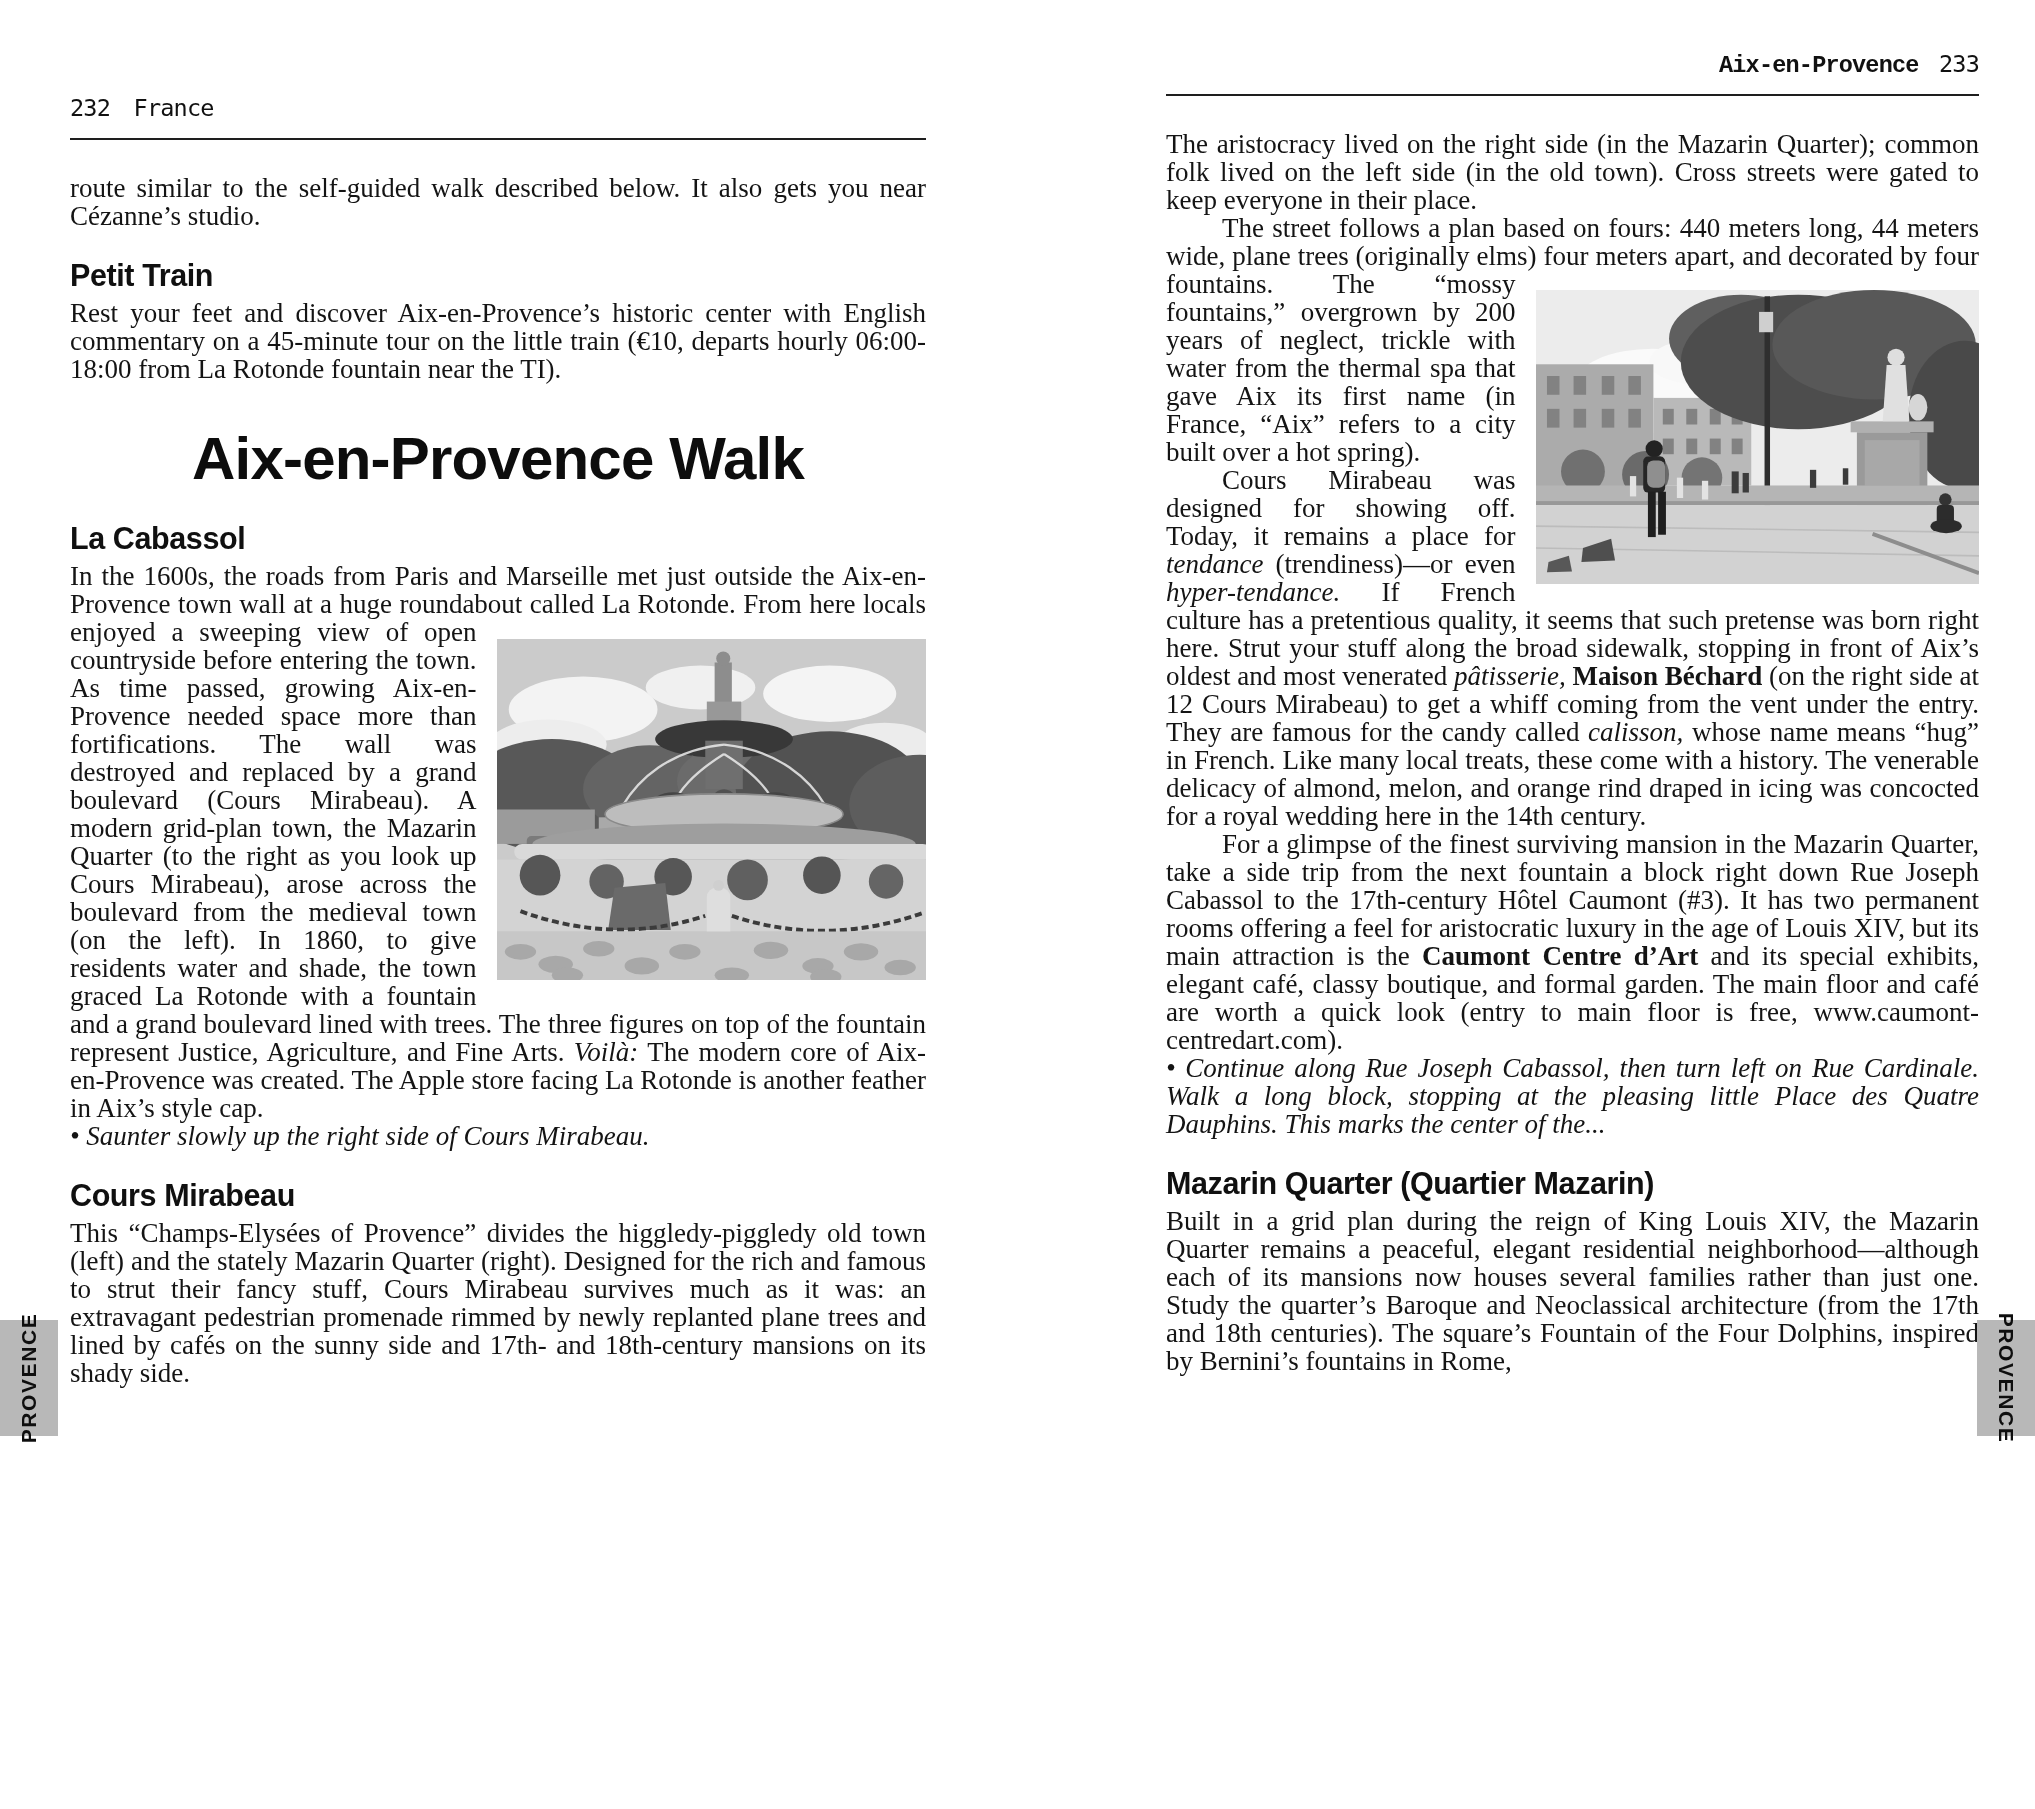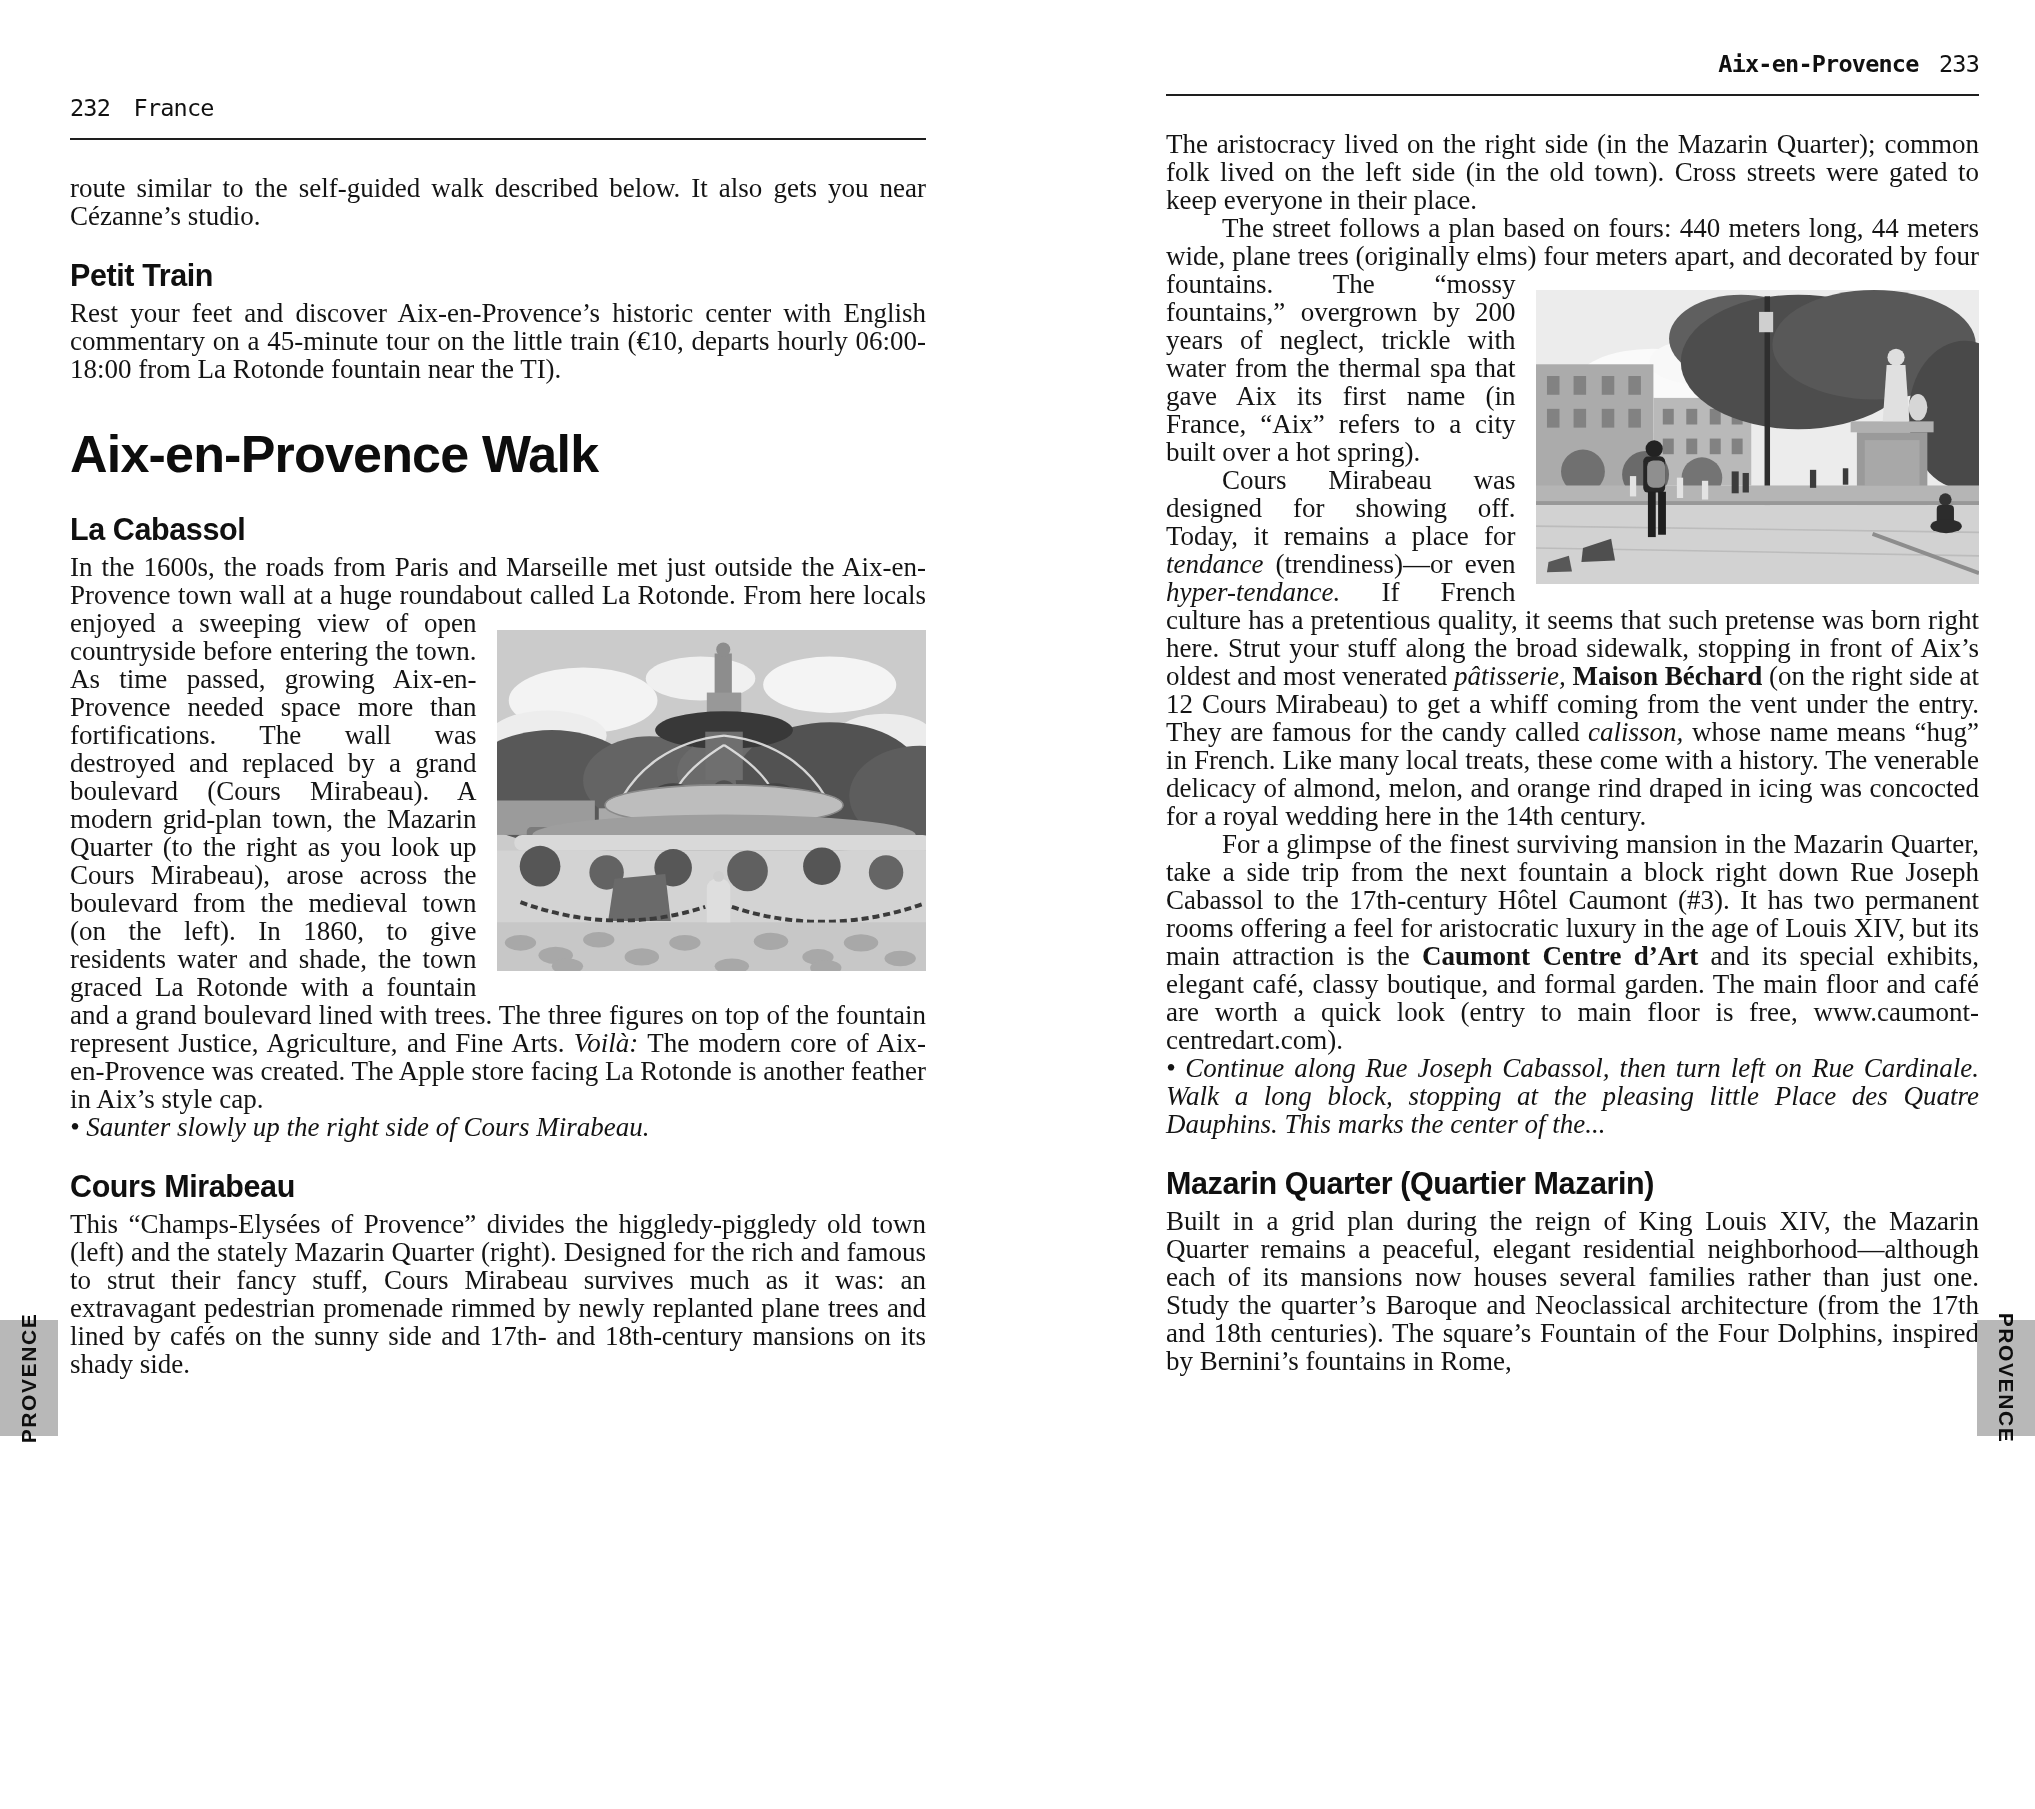--- a/index.html
+++ b/index.html
@@ -14,37 +14,37 @@
   .page-header{
     display:flex;align-items:baseline;
     border-bottom:2.3px solid #1e1e1e;padding-bottom:12.5px;
     font-family:"DejaVu Sans Mono",monospace;font-size:23.5px;color:#111;
     height:31px;
   }
   #left-page .page-header{justify-content:flex-start;gap:23.5px;margin-top:44px;}
   #right-page .page-header{justify-content:flex-end;gap:20.4px;}
   .hdr-num{font-weight:500;letter-spacing:-0.8px;}
   .hdr-book{font-weight:500;letter-spacing:-0.8px;}
-  .hdr-section{font-weight:800;letter-spacing:-0.8px;}
+  .hdr-section{font-weight:800;letter-spacing:-0.8px;font-family:Liberation Mono, monospace;}
 
   .body-p{
     font-family:Liberation Serif, serif;font-size:27px;line-height:28px;
     text-align:justify;margin:0;color:#141414;
   }
   .indent{text-indent:56px;}
   .direction{font-style:italic;margin:0;text-align:justify;}
   .mt-first{margin-top:34px;}
 
   .h-sub{
     font-family:"Liberation Sans",sans-serif;font-weight:800;
     font-size:30.5px;letter-spacing:-0.4px;margin:28px 0 6.3px 0;color:#101010;
   }
   .walk-title{
     font-family:"Liberation Sans",sans-serif;font-weight:800;
-    font-size:52px;letter-spacing:-0.8px;
+    font-size:60px;letter-spacing:-0.8px;text-align:center;
     margin:41px 0 27px 0;color:#0d0d0d;
   }
 
   .push{float:right;width:0;height:72px;}
   .photo{float:right;clear:right;background:#dcdcdc;}
   .photo svg{display:block;width:100%;height:100%;}
   .photo-rotonde{width:429px;height:341px;margin:4.7px 0 7.8px 20.4px;}
   .photo-street{width:443px;height:294px;margin:4.7px 0 9.4px 20.4px;}
 
   .seg-i{font-style:italic;}

